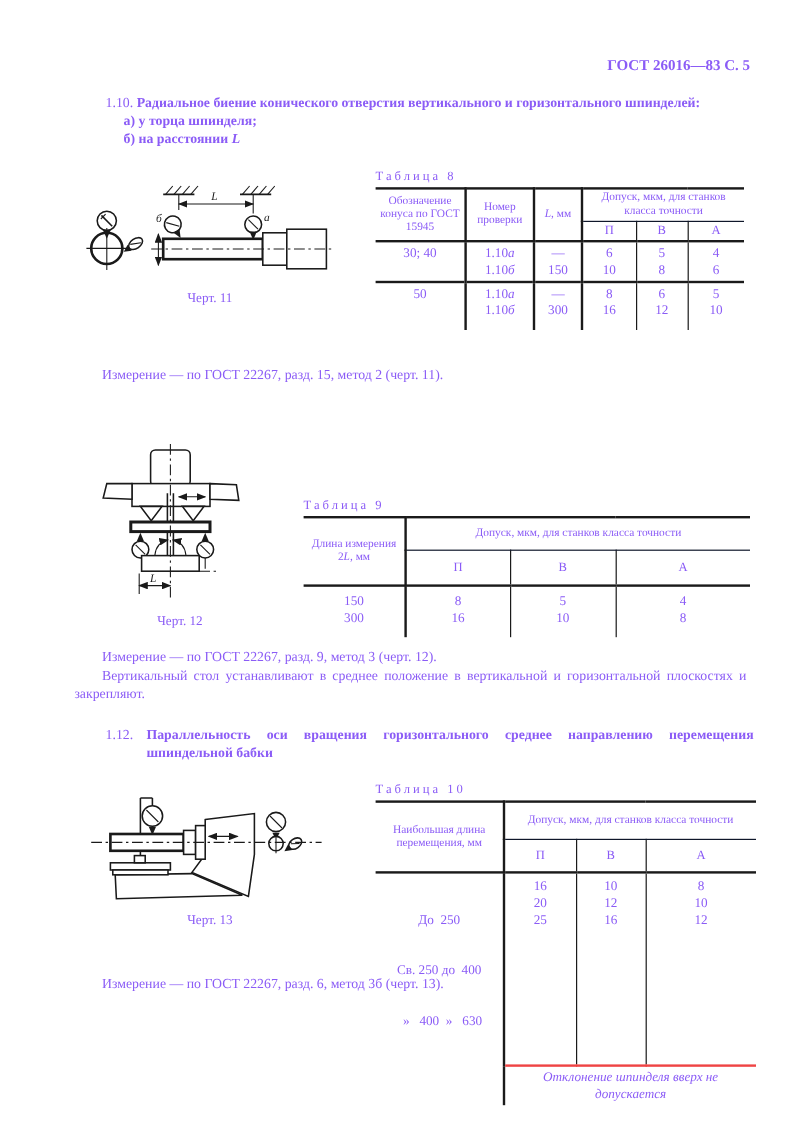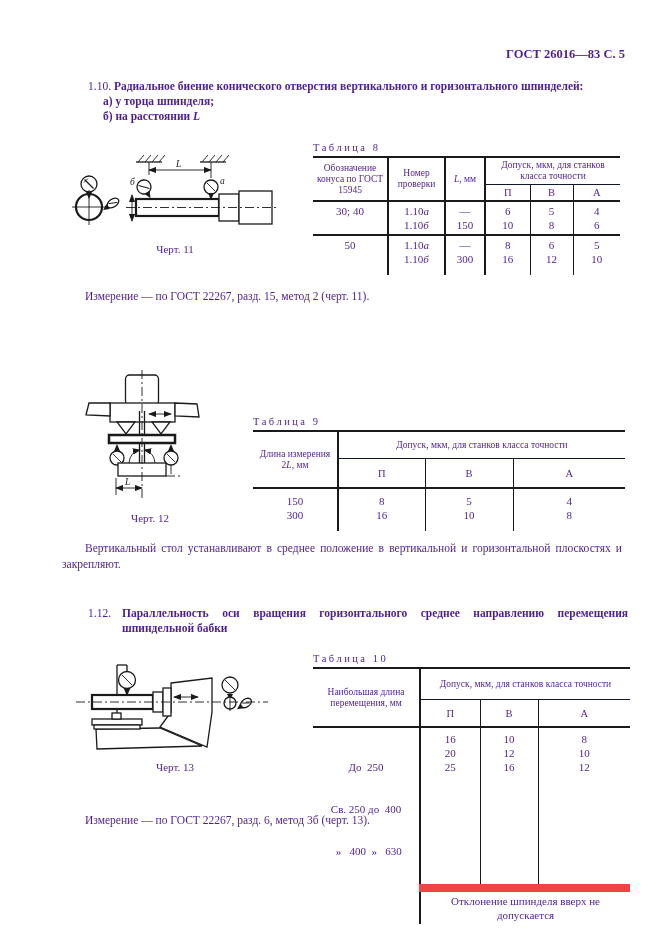--- a/index.html
+++ b/index.html
@@ -1,17 +1,17 @@
 <!DOCTYPE html>
 <html><head>
 <meta charset="utf-8">
 <style>
   html,body{margin:0;padding:0;background:#e8e8e8;}
   .page{position:relative;width:661px;height:936px;background:#ffffff;
-        font-family:"Liberation Serif", serif;color:#4c1d95;overflow:hidden;}
+        font-family:"Liberation Serif", serif;color:#8b5cf6;overflow:hidden;}
   .hdr{position:absolute;top:47px;right:36px;font-weight:bold;font-size:12.5px;}
   .para{position:absolute;font-size:11.5px;line-height:1.32;}
   .sub{margin-left:15px;font-weight:bold;}
   .sec{position:absolute;font-size:11.5px;line-height:1.32;padding-left:34px;}
   .sec .num{position:absolute;left:0;top:0;font-weight:normal;}
   .sec .ttl{font-weight:bold;display:block;text-align:justify;}
   .meas{position:absolute;font-size:11.5px;line-height:1.35;}
   .meas p{margin:0;text-indent:23px;text-align:justify;}
   .fig{position:absolute;}
   .fig svg{display:block;}
@@ -31,22 +31,22 @@
   .gt th.grade{font-size:10.5px;}
   .gt td{font-size:11px;line-height:14px;text-align:center;vertical-align:top;padding:2px 2px;}
   .gt thead tr:first-child th{border-top:2.5px solid #1a1a1a;}
   .v2{border-right:2px solid #1a1a1a;}
   .v1{border-right:1px solid #1a1a1a;}
   .hb2{border-bottom:2px solid #1a1a1a;}
   .hb1{border-bottom:1px solid #0f172a;}
   .gsep td{border-top:2px solid #1a1a1a;}
   .lastpad td{padding-bottom:9px;}
   .leftcell{text-align:left;white-space:pre;padding-left:3px;}
-  .note{border-top:8px solid #ef4444;text-align:left;font-size:11px;line-height:14px;
-        padding:3px 4px 10px 4px;vertical-align:top;}
+  .note{border-top:2px solid #ef4444;text-align:left;font-size:11px;line-height:14px;
+        padding:3px 4px 10px 4px;vertical-align:top;font-style:italic;}
 </style>
 </head>
 <body>
 
 <div class="page">
 
   <div class="hdr">ГОСТ 26016—83 С. 5</div>
 
   <div class="para" style="left:88px;top:79px;width:537px;">
     <span>1.10.</span>
@@ -187,21 +187,21 @@
             </td>
           <td>
               <div>5</div>
               <div>10</div>
             </td>
         </tr>
       </tbody>
     </table>
   </div>
 
-  <div class="meas" style="left:62px;top:289px;width:558px;">
+  <div class="meas" style="left:62px;top:306px;width:558px;">
     <p>Измерение — по ГОСТ 22267, разд. 15, метод 2 (черт. 11).</p>
   </div>
 
 
   <div class="fig" style="left:70px;top:368px;width:168px;">
     <svg width="168" height="140" viewBox="0 0 168 140">
       <defs>
         <marker id="ah2" markerWidth="9" markerHeight="7" refX="8" refY="3.5" orient="auto-start-reverse">
           <path d="M0,0 L9,3.5 L0,7 z" fill="#1a1a1a"></path>
         </marker>
@@ -285,20 +285,21 @@
           <td style="padding-top:5px;">
               <div>4</div>
               <div>8</div>
             </td>
         </tr>
       </tbody>
     </table>
   </div>
 
   <div class="meas" style="left:62px;top:541px;width:560px;">
+    <p>Измерение — по ГОСТ 22267, разд. 9, метод 3 (черт. 12).</p>
     <p>Вертикальный стол устанавливают в среднее положение в вертикальной и горизонтальной плоскостях и закрепляют.</p>
   </div>
 
   <div class="sec" style="left:88px;top:606px;width:506px;">
     <span class="num">1.12.</span>
     <b class="ttl">Параллельность оси вращения горизонтального среднее направлению перемещения шпиндельной бабки</b>
   </div>
 
   <div class="fig" style="left:60px;top:657px;width:235px;">
     <svg width="235" height="100" viewBox="0 0 235 100">

